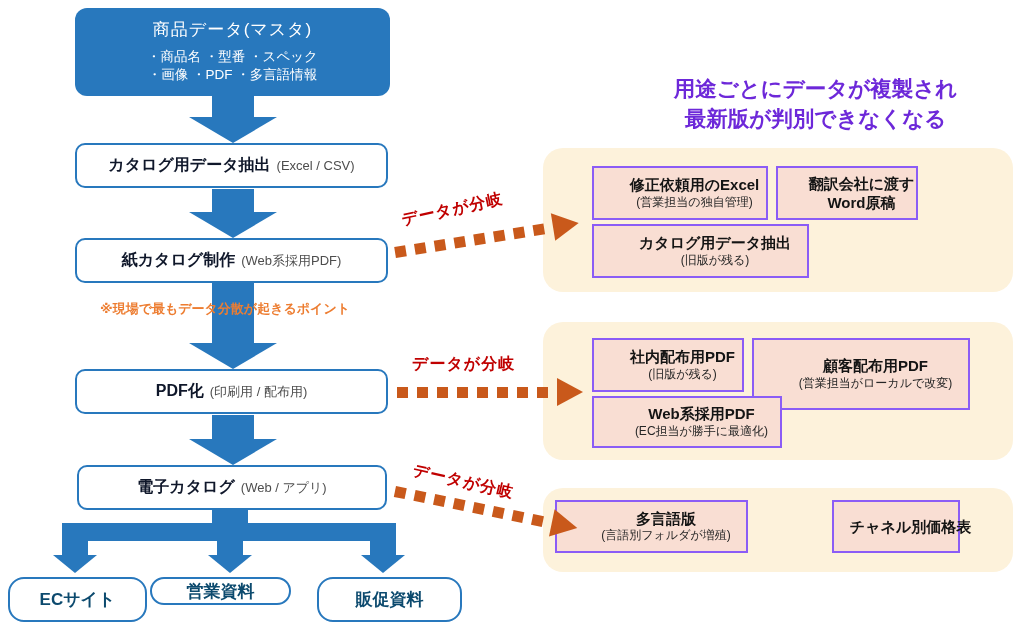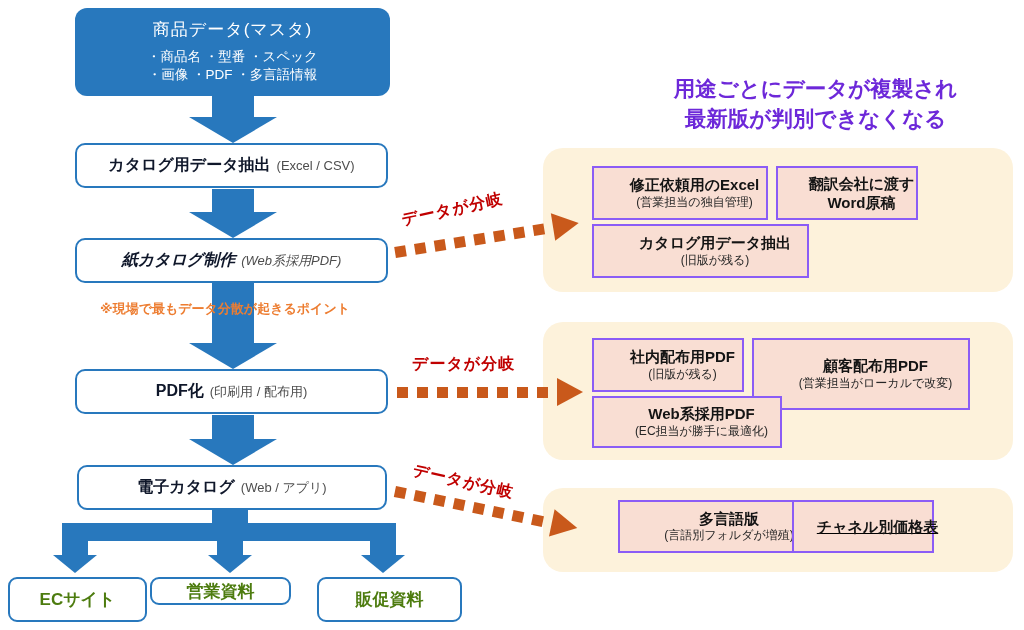--- a/index.html
+++ b/index.html
@@ -12,23 +12,23 @@
   .master{position:absolute;left:75px;top:8px;width:315px;height:88px;background:#2878BD;
           border-radius:12px;color:#fff;text-align:center;box-sizing:border-box;padding-top:10px;}
   .master-title{font-size:17px;font-weight:normal;letter-spacing:1px;margin-bottom:7px;}
   .master-line{font-size:13.5px;line-height:1.35;}
 
   .step-box{position:absolute;background:#fff;border:2.5px solid #2878BD;border-radius:10px;
             display:flex;align-items:center;justify-content:center;gap:6px;box-sizing:border-box;}
   .step-title{font-size:16px;font-weight:bold;color:#0f172a;white-space:nowrap;}
   .step-sub{font-size:13px;color:#4d4d4d;white-space:nowrap;}
 
-  .out-box{position:absolute;background:#fff;border:2.5px solid #2878BD;border-radius:9px;
+  .out-box{position:absolute;background:#fff;border:2.5px solid #2878BD;border-radius:16px;
            display:flex;align-items:center;justify-content:center;box-sizing:border-box;
-           font-size:17px;font-weight:bold;color:#4d7c0f;text-align:center;}
+           font-size:17px;font-weight:bold;color:#0c4a6e;text-align:center;}
 
   .flow-arrow{position:absolute;left:189px;width:88px;}
   .note{position:absolute;left:58px;top:300px;width:334px;text-align:center;z-index:5;
         color:#ED7D31;font-size:13px;font-weight:bold;white-space:nowrap;}
 
   
   .headline{position:absolute;left:608px;top:74px;width:415px;text-align:center;
             color:#6d28d9;font-size:21.5px;font-weight:bold;line-height:1.4;}
   .group{position:absolute;background:#FDF2DB;border-radius:20px;}
   .item{position:absolute;background:#F9DED3;border:2px solid #8b5cf6;box-sizing:border-box;
@@ -70,21 +70,21 @@
   </svg>
   <svg class="flow-arrow" style="top:415px;height:50px;" viewBox="0 0 88 50">
     <rect x="23" y="0" width="42" height="26" fill="#2878BD"></rect>
       <polygon points="0,24 88,24 44,50" fill="#2878BD"></polygon>
   </svg>
 
   <div class="step-box" style="left:75px;top:143px;width:313px;height:45px;">
     <span class="step-title">カタログ用データ抽出</span>
     <span class="step-sub">(Excel / CSV)</span>
   </div>
-  <div class="step-box" style="left:75px;top:238px;width:313px;height:45px;font-style:italic;">
+  <div class="step-box" style="left:75px;top:238px;width:313px;height:45px;">
     <span class="step-title">紙カタログ制作</span>
     <span class="step-sub">(Web系採用PDF)</span>
   </div>
   <div class="note">※現場で最もデータ分散が起きるポイント</div>
   <div class="step-box" style="left:75px;top:369px;width:313px;height:45px;">
     <span class="step-title">PDF化</span>
     <span class="step-sub">(印刷用 / 配布用)</span>
   </div>
   <div class="step-box" style="left:77px;top:465px;width:310px;height:45px;">
     <span class="step-title">電子カタログ</span>
@@ -140,25 +140,25 @@
   </div>
   <div class="item" style="left:752px;top:338px;width:218px;height:72px;">
     <div class="item-title">顧客配布用PDF</div>
     <div class="item-sub">(営業担当がローカルで改変)</div>
   </div>
   <div class="item" style="left:592px;top:396px;width:190px;height:52px;align-items:center;">
     <div class="item-title">Web系採用PDF</div>
     <div class="item-sub">(EC担当が勝手に最適化)</div>
   </div>
 
-  <div class="item" style="left:618px;top:500px;width:193px;height:53px;">
+  <div class="item" style="left:555px;top:500px;width:193px;height:53px;">
     <div class="item-title">多言語版</div>
     <div class="item-sub">(言語別フォルダが増殖)</div>
   </div>
-  <div class="item" style="left:792px;top:500px;width:142px;height:53px;text-decoration:underline;">
+  <div class="item" style="left:832px;top:500px;width:128px;height:53px;">
     <div class="item-title">チャネル別価格表</div>
   </div>
 
   <div class="branch-label" style="left:402px;top:210px;transform:rotate(-12deg);">データが分岐</div>
   <div class="dashed-arrow" style="left:395px;top:238px;transform:rotate(-9deg);">
     <span class="dash"></span>
       <span class="dash"></span>
       <span class="dash"></span>
       <span class="dash"></span>
       <span class="dash"></span>

